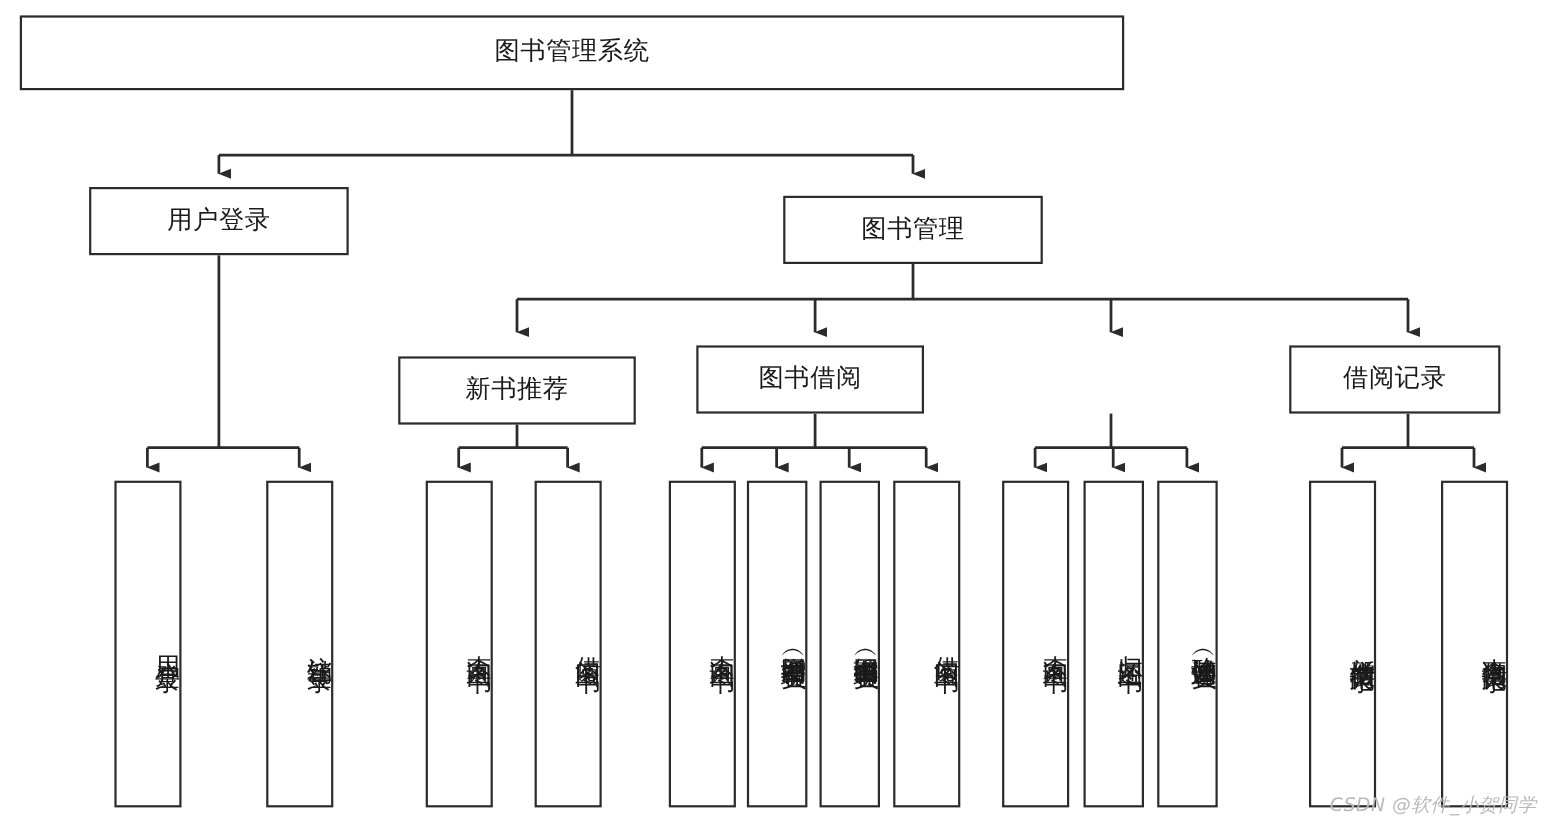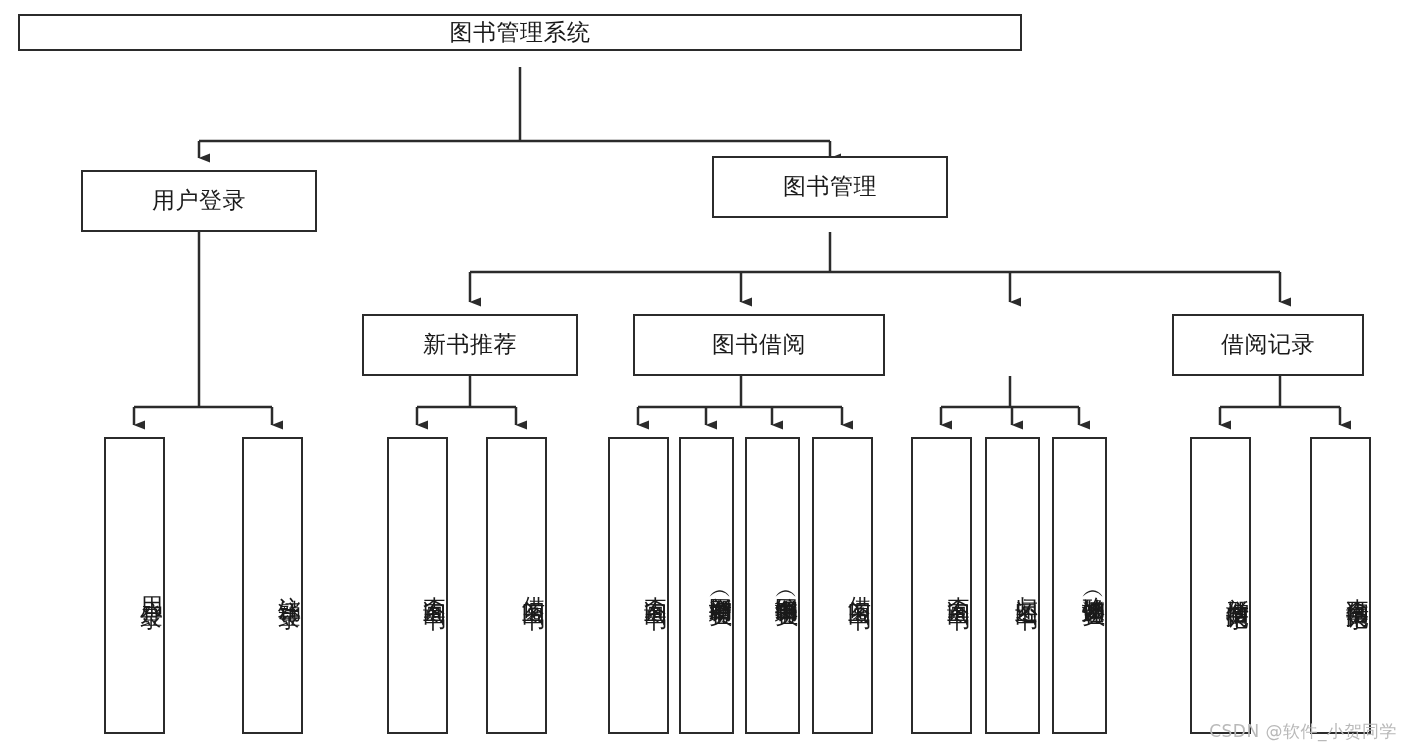--- a/index.html
+++ b/index.html
@@ -59,20 +59,21 @@
   }
   .watermark {
     position: absolute;
     right: 8px;
     bottom: 4px;
     font-size: 17px;
     color: #b9b9b9;
     letter-spacing: 0.5px;
     white-space: nowrap;
     pointer-events: none;
+    font-style: italic;
   }
 </style>
 </head>
 <body>
 
 <div id="canvas">
 
   <svg id="svg-layer" viewBox="0 0 1405 747" xmlns="http://www.w3.org/2000/svg">
     <defs>
       <marker id="arrowhead" markerWidth="10" markerHeight="12" refX="5" refY="11" orient="auto" markerUnits="userSpaceOnUse">
@@ -131,35 +132,35 @@
     </g>
 
     <g stroke="#2b2b2b" stroke-width="2.5" fill="none">
       <path d="M 1280 376 L 1280 407"></path>
       <path d="M 1220 407 L 1340 407"></path>
       <path d="M 1220 407 L 1220 425" marker-end="url(#arrowhead)"></path>
       <path d="M 1340 407 L 1340 425" marker-end="url(#arrowhead)"></path>
     </g>
   </svg>
 
-  <div class="node horiz" style="left:18px; top:14px; width:1004px; height:37px;">
+  <div class="node horiz" style="left:18px; top:14px; width:1004px; height:68px;">
     <span>图书管理系统</span>
   </div>
 
   <div class="node horiz" style="left:81px; top:170px; width:236px; height:62px;">
     <span>用户登录</span>
   </div>
-  <div class="node horiz" style="left:712px; top:156px; width:236px; height:62px;">
+  <div class="node horiz" style="left:712px; top:178px; width:236px; height:62px;">
     <span>图书管理</span>
   </div>
 
-  <div class="node horiz" style="left:362px; top:314px; width:216px; height:62px;">
+  <div class="node horiz" style="left:362px; top:324px; width:216px; height:62px;">
     <span>新书推荐</span>
   </div>
-  <div class="node horiz" style="left:633px; top:314px; width:252px; height:62px;">
+  <div class="node horiz" style="left:633px; top:314px; width:207px; height:62px;">
     <span>图书借阅</span>
   </div>
   <div class="node horiz" style="left:1172px; top:314px; width:192px; height:62px;">
     <span>借阅记录</span>
   </div>
 
   <div class="node vert" style="left:104px; top:437px; width:61px; height:297px;">
     <span class="vlabel">用户登录</span>
   </div>
   <div class="node vert" style="left:242px; top:437px; width:61px; height:297px;">

